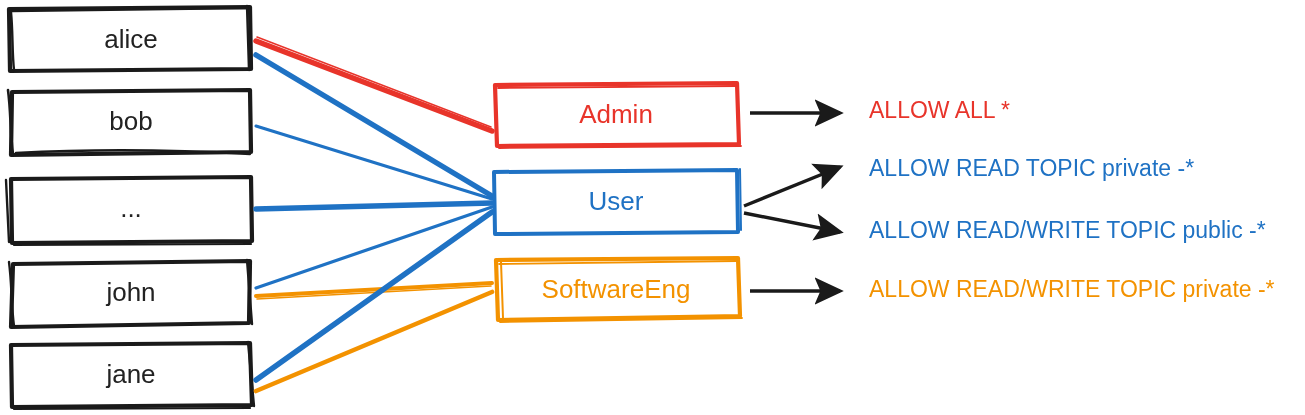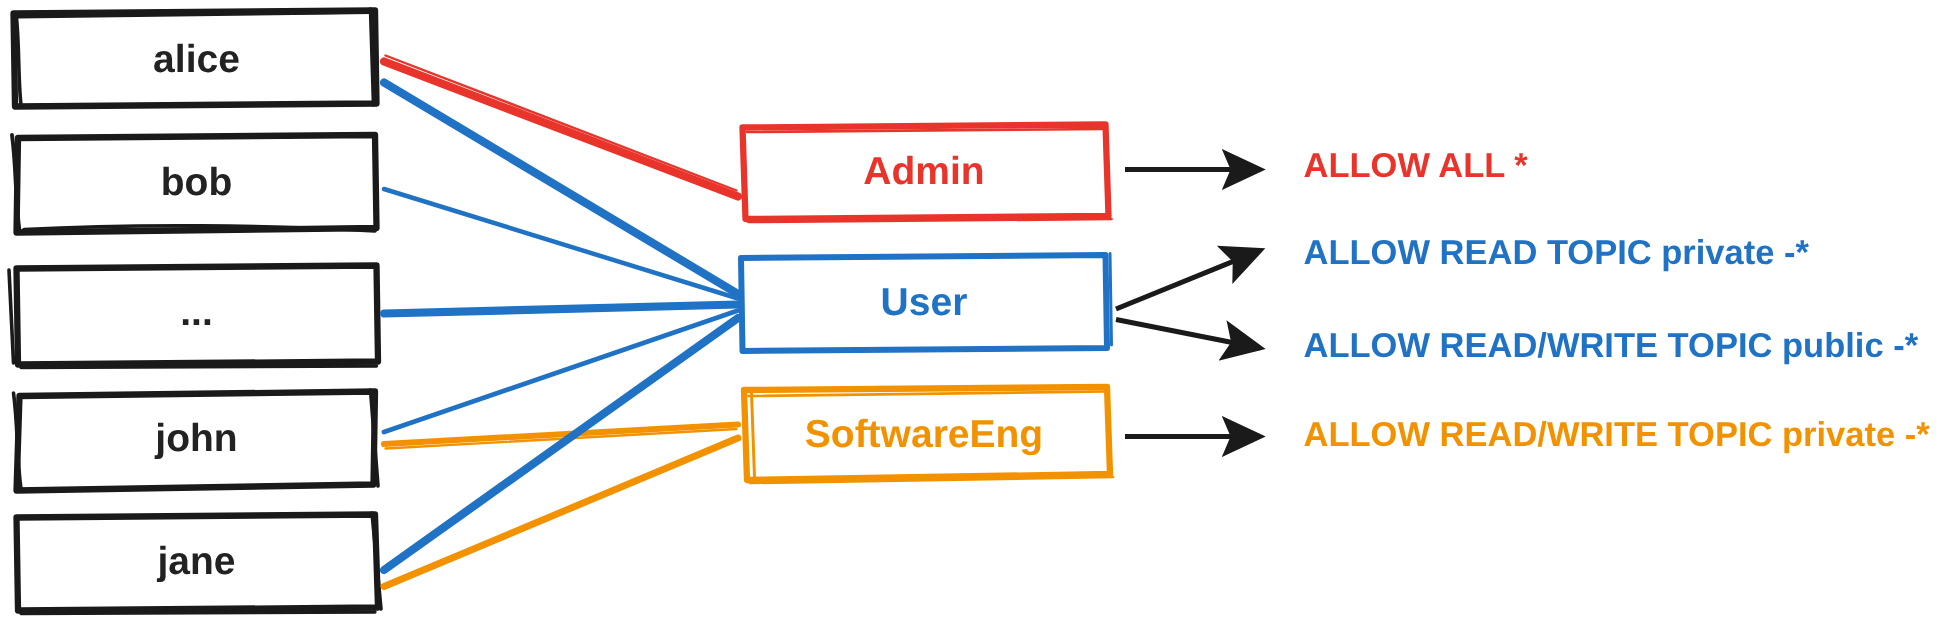--- a/index.html
+++ b/index.html
@@ -10,21 +10,20 @@
   }
   body {
     font-family: "Liberation Sans", sans-serif;
   }
   #canvas {
     position: relative;
     width: 1305px;
     height: 415px;
     background: #ffffff;
     overflow: hidden;
-    font-weight: bold;
   }
   #diagram-svg {
     position: absolute;
     left: 0;
     top: 0;
     width: 1305px;
     height: 415px;
   }
   .sketch-box-label {
     font-family: "Liberation Sans", sans-serif;

